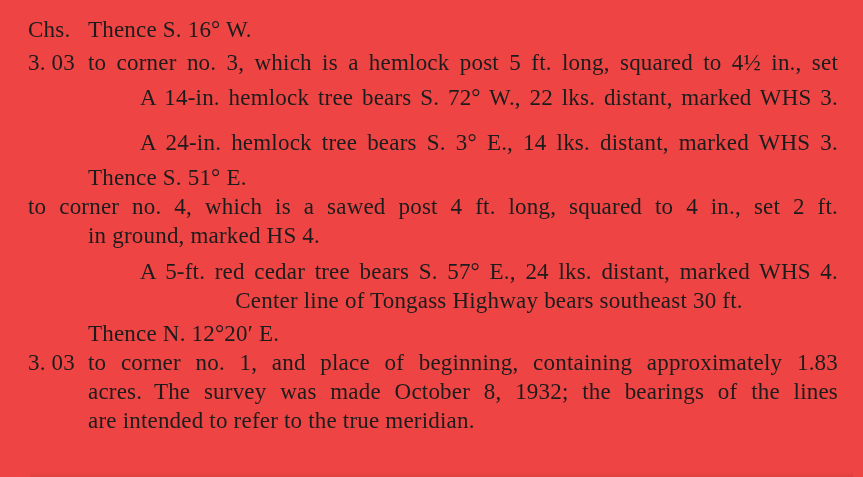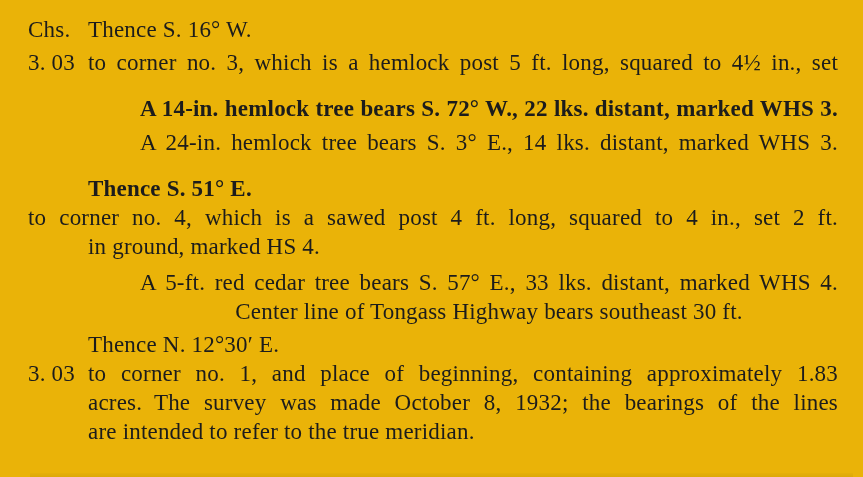--- a/index.html
+++ b/index.html
@@ -13,21 +13,21 @@
     overflow: hidden;
     font-family: "Liberation Serif", "DejaVu Serif", serif;
     color: #1c1c1c;
   }
   .page {
     position: relative;
     width: 863px;
     height: 477px;
     box-sizing: border-box;
     padding: 15px 25px 0 28px;
-    background: #eab308;
+    background: #ef4444;
   }
   .doc-line {
     display: flex;
     align-items: baseline;
     line-height: 29px;
     font-size: 23px;
     letter-spacing: 0.2px;
   }
   .gutter {
     flex: none;
@@ -46,22 +46,22 @@
     white-space: normal;
     text-align: justify;
     text-align-last: justify;
   }
   
   .doc-line.indent .text {
     padding-left: 52px;
     text-align: center;
   }
   .mt4 { margin-top: 4px; }
-  .mt5 { margin-top: 5px; font-family: Liberation Serif, serif; }
-  .mt6 { margin-top: 17px; font-weight: bold; }
+  .mt5 { margin-top: 16px; font-family: Liberation Serif, serif; }
+  .mt6 { margin-top: 6px; }
   .mt7 { margin-top: 7px; }
   
   .scan-artifact {
     position: absolute;
     left: 30px;
     right: 10px;
     bottom: 0;
     height: 4px;
     background: linear-gradient(to bottom, rgba(0,0,0,0.02), rgba(0,0,0,0.06));
     pointer-events: none;
@@ -102,31 +102,31 @@
     <span class="text">to corner no. 4, which is a sawed post 4 ft. long, squared to 4 in., set 2 ft.</span>
   </div>
 
   <div class="doc-line">
     <span class="gutter"></span>
     <span class="text">in ground, marked HS 4.</span>
   </div>
 
   <div class="doc-line indent justify mt7">
     <span class="gutter"></span>
-    <span class="text">A 5-ft. red cedar tree bears S. 57° E., 33 lks. distant, marked WHS 4.</span>
+    <span class="text">A 5-ft. red cedar tree bears S. 57° E., 24 lks. distant, marked WHS 4.</span>
   </div>
 
   <div class="doc-line indent">
     <span class="gutter"></span>
     <span class="text">Center line of Tongass Highway bears southeast 30 ft.</span>
   </div>
 
   <div class="doc-line mt4">
     <span class="gutter"></span>
-    <span class="text">Thence N. 12°30′ E.</span>
+    <span class="text">Thence N. 12°20′ E.</span>
   </div>
 
   <div class="doc-line justify">
     <span class="gutter">3. 03</span>
     <span class="text">to corner no. 1, and place of beginning, containing approximately 1.83</span>
   </div>
 
   <div class="doc-line justify">
     <span class="gutter"></span>
     <span class="text">acres. The survey was made October 8, 1932; the bearings of the lines</span>

